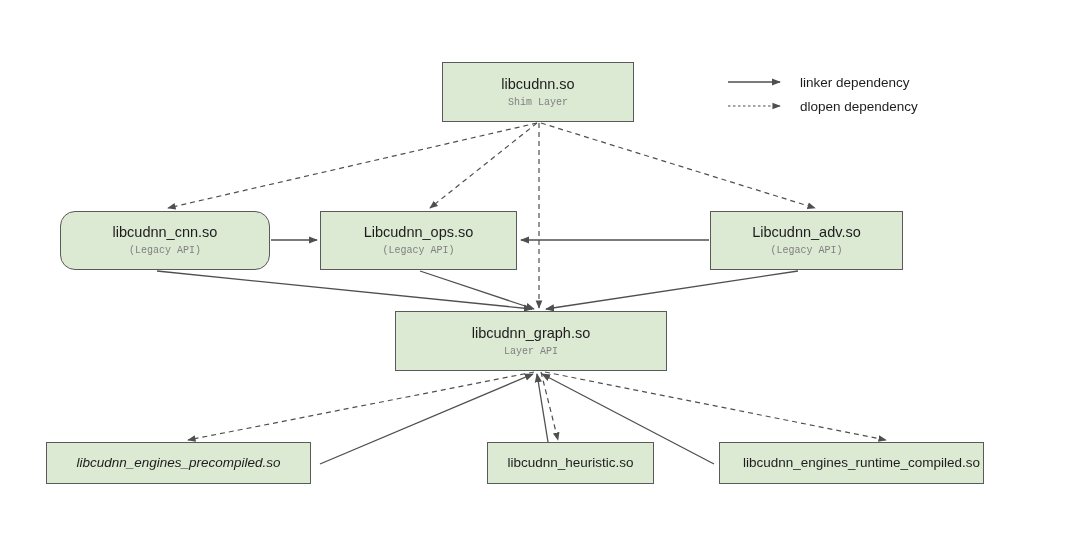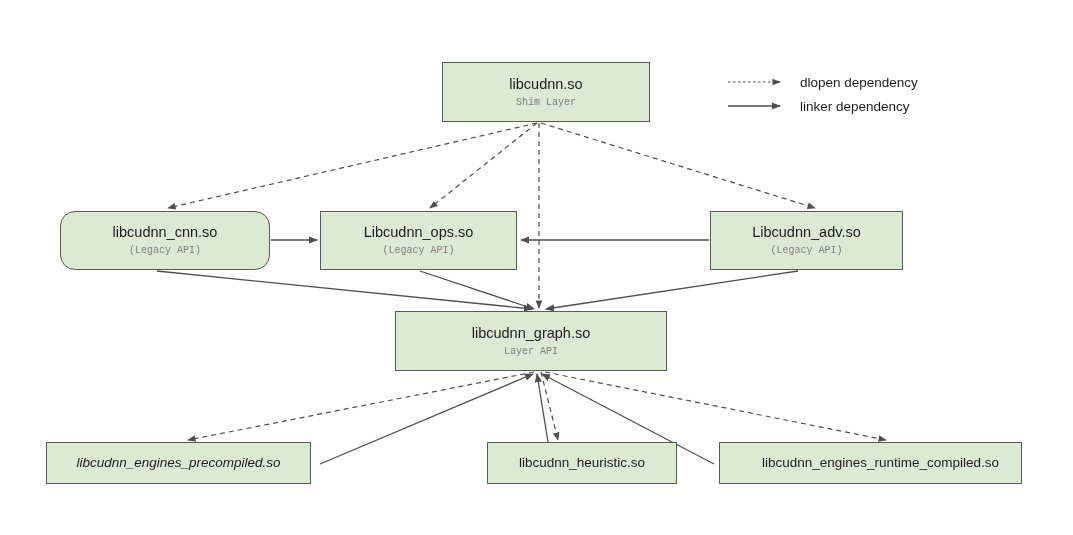--- a/index.html
+++ b/index.html
@@ -120,21 +120,21 @@
 
     <line x1="545" y1="372" x2="886" y2="440" stroke="#4f4f4f" stroke-width="1.2" stroke-dasharray="5,4" marker-end="url(#arrowDash)"></line>
 
     <line x1="320" y1="464" x2="533" y2="374" stroke="#4f4f4f" stroke-width="1.3" marker-end="url(#arrowSolid)"></line>
 
     <line x1="548" y1="442" x2="537" y2="374" stroke="#4f4f4f" stroke-width="1.3" marker-end="url(#arrowSolid)"></line>
 
     <line x1="714" y1="464" x2="542" y2="374" stroke="#4f4f4f" stroke-width="1.3" marker-end="url(#arrowSolid)"></line>
   </svg>
 
-  <div class="node" style="left:442px; top:62px; width:208px; height:60px;">
+  <div class="node" style="left:442px; top:62px; width:192px; height:60px;">
     <div class="title">libcudnn.so</div>
     <div class="subtitle">Shim Layer</div>
   </div>
 
   <div class="node" style="left:60px; top:211px; width:210px; height:59px;border-radius:15px;">
     <div class="title">libcudnn_cnn.so</div>
     <div class="subtitle">(Legacy API)</div>
   </div>
 
   <div class="node" style="left:320px; top:211px; width:197px; height:59px;justify-content:center;">
@@ -149,36 +149,36 @@
 
   <div class="node" style="left:395px; top:311px; width:272px; height:60px;">
     <div class="title">libcudnn_graph.so</div>
     <div class="subtitle">Layer API</div>
   </div>
 
   <div class="node leaf" style="left:46px; top:442px; width:265px; height:42px;font-style:italic;">
     <div class="title">libcudnn_engines_precompiled.so</div>
   </div>
 
-  <div class="node leaf" style="left:487px; top:442px; width:190px; height:42px;">
+  <div class="node leaf" style="left:487px; top:442px; width:167px; height:42px;">
     <div class="title">libcudnn_heuristic.so</div>
   </div>
 
-  <div class="node leaf" style="left:719px; top:442px; width:303px; height:42px;padding-left:20px;">
+  <div class="node leaf" style="left:719px; top:442px; width:265px; height:42px;padding-left:20px;">
     <div class="title">libcudnn_engines_runtime_compiled.so</div>
   </div>
 
   <div class="legend">
     <div class="legend-row">
       <svg class="legend-swatch" viewBox="0 0 62 12" width="62" height="12">
+        <line x1="0" y1="6" x2="52" y2="6" stroke="#4f4f4f" stroke-width="1.3" marker-end="url(#arrowSolid)"></line>
+      </svg>
+      <span class="legend-label">linker dependency</span>
+    </div>
+    <div class="legend-row">
+      <svg class="legend-swatch" viewBox="0 0 62 12" width="62" height="12">
         <line x1="0" y1="6" x2="52" y2="6" stroke="#4f4f4f" stroke-width="1.2" stroke-dasharray="2.5,2.5" marker-end="url(#arrowDash)"></line>
       </svg>
       <span class="legend-label">dlopen dependency</span>
-    </div>
-    <div class="legend-row">
-      <svg class="legend-swatch" viewBox="0 0 62 12" width="62" height="12">
-        <line x1="0" y1="6" x2="52" y2="6" stroke="#4f4f4f" stroke-width="1.3" marker-end="url(#arrowSolid)"></line>
-      </svg>
-      <span class="legend-label">linker dependency</span>
     </div>
   </div>
 
 </div>
 
 </body></html>

